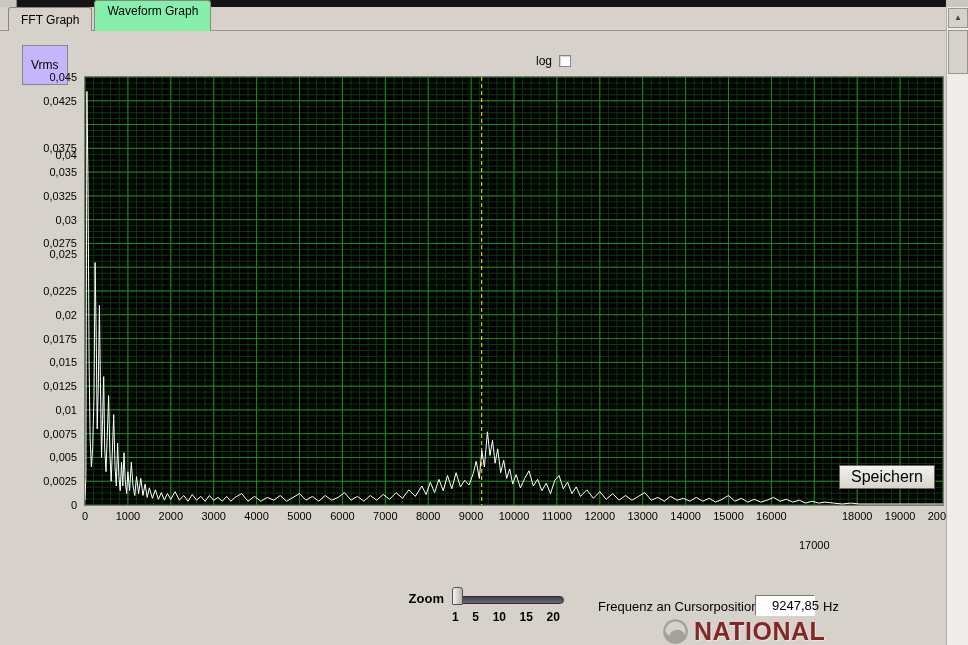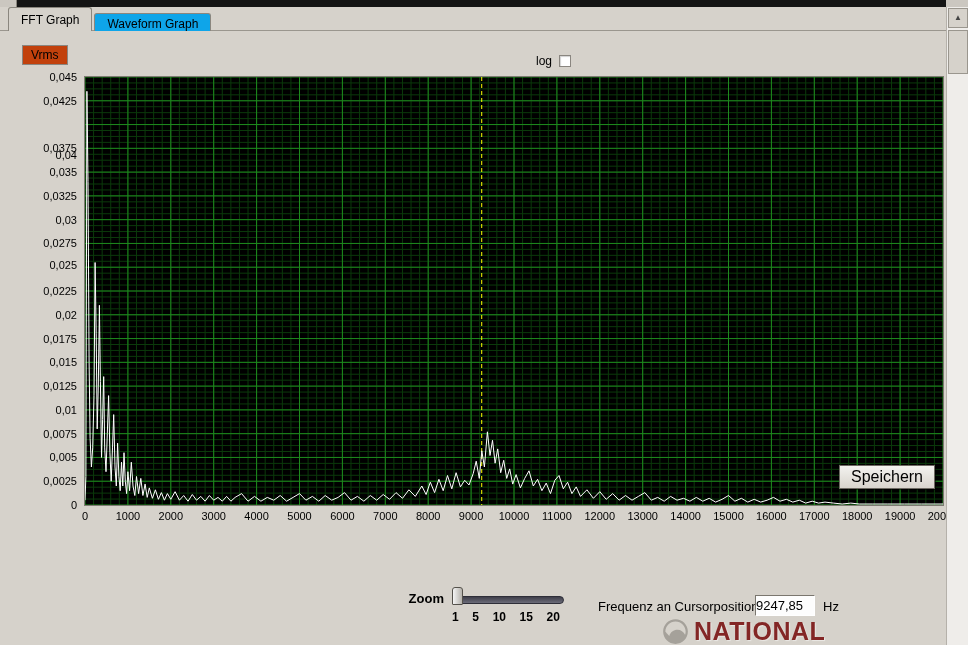--- a/index.html
+++ b/index.html
@@ -6,47 +6,47 @@
   body { font-family: "Liberation Sans", sans-serif; background:#888; }
   .screen { position:relative; width:968px; height:645px; background:#d6d2cb; overflow:hidden; font-size:12px; color:#000; }
 
   
   .top-strip { position:absolute; left:0; top:0; width:968px; height:7px; background:#141414; }
   .hscroll-stub { position:absolute; left:0; top:0; width:17px; height:7px; background:#cbc7c0; border-right:1px solid #8a867e; }
   .corner-stub { position:absolute; right:0; top:0; width:22px; height:7px; background:#cbc7c0; }
 
   
   .tabbar { position:absolute; left:8px; top:7px; height:24px; display:flex; align-items:flex-end; z-index:3; }
-  .tab { padding:3px 12px 4px; border:1px solid #8a867e; border-bottom:none; border-radius:3px 3px 0 0; background:#0ea5e9; margin-right:2px; height:18px; font-size:12px; cursor:default; white-space:nowrap; }
+  .tab { padding:3px 12px 4px; border:1px solid #8a867e; border-bottom:none; border-radius:3px 3px 0 0; background:#86efac; margin-right:2px; height:31px; font-size:12px; cursor:default; white-space:nowrap; }
   .tab.active { background:#d6d2cb; height:24px; padding-top:5px;padding-left:12px; }
   .panel-top-line { position:absolute; left:0; top:30px; width:946px; height:1px; background:#9a968e; z-index:1; }
 
   
-  .vrms-box { position:absolute; left:22px; top:45px; padding:2px 8px; background:#c2410c; border:1px solid #8a8680; font-size:12px; }
+  .vrms-box { position:absolute; left:22px; top:45px; padding:12px 8px; background:#c4b5fd; border:1px solid #8a8680; font-size:12px; }
   .log-group { position:absolute; left:536px; top:54px; display:flex; align-items:center; gap:7px; font-size:12px; }
   .checkbox { width:12px; height:12px; background:#fff; border:1px solid #8a8680; box-shadow: inset 1px 1px 1px rgba(0,0,0,.18); }
 
   .plot { position:absolute; left:84px; top:76px; width:860px; height:430px; border:1px solid #7e7a72; }
   .plot svg { position:absolute; left:0; top:0; }
   .save-btn { position:absolute; right:8px; bottom:16px; padding:2px 11px; font-size:16px; font-family:"Liberation Sans",sans-serif; background:linear-gradient(#f3f2ef,#d8d4cd); border:1px solid #6e6a63; box-shadow:1px 1px 0 rgba(0,0,0,.45); cursor:default; }
 
   .y-labels { position:absolute; left:0; top:77px; width:80px; height:428px; }
   .y-labels span { position:absolute; right:3px; transform:translateY(-50%); font-size:11px; white-space:nowrap; }
   .x-labels { position:absolute; left:85px; top:510px; width:858px; height:14px; }
   .x-labels span { position:absolute; transform:translateX(-50%); font-size:11px; white-space:nowrap; }
   .x-title { position:absolute; left:85px; top:528px; width:858px; text-align:center; font-size:12px; }
 
   
   .zoom-label { position:absolute; left:398px; top:591px; width:46px; text-align:right; font-size:13px; font-weight:bold; }
   .slider { position:absolute; left:452px; top:587px; width:114px; height:20px; }
   .slider-track { position:absolute; left:2px; top:9px; width:110px; height:8px; background:linear-gradient(#3f3f4a,#6b6b78); border:1px solid #2e2e38; border-radius:4px; }
   .slider-handle { position:absolute; left:0; top:0; width:11px; height:18px; background:linear-gradient(to right,#f5f5f5,#b5b2ac); border:1px solid #55524c; border-radius:3px 3px 1px 1px; }
   .zoom-ticks { position:absolute; left:452px; top:610px; width:108px; display:flex; justify-content:space-between; font-size:12px; font-weight:bold; }
   .cursor-label { position:absolute; left:598px; top:599px; font-size:13px; }
-  .value-box { position:absolute; left:755px; top:595px; width:60px; height:21px; line-height:19px; background:#fdfdfd; border:1px solid #7a766e; border-bottom-color:#fff; border-right-color:#fff; padding-left:0; font-size:13px; }
+  .value-box { position:absolute; left:755px; top:595px; width:60px; height:21px; line-height:19px; background:#fdfdfd; border:1px solid #7a766e; border-bottom-color:#fff; border-right-color:#fff; padding-left:16px; font-size:13px; }
   .hz-label { position:absolute; left:823px; top:599px; font-size:13px; }
 
   
   .watermark { position:absolute; left:662px; top:617px; display:flex; align-items:center; gap:5px; color:#7f1d1d; opacity:.95; }
   .watermark .brand { font-size:25px; font-weight:bold; letter-spacing:.5px; text-shadow:1px 1px 1px rgba(255,255,255,.55); }
 
   
   .vscroll { position:absolute; right:0; top:7px; width:22px; height:638px; background:#efedea; border-left:1px solid #b5b1aa; }
   .vs-btn { position:absolute; left:1px; top:1px; width:20px; height:20px; background:#d6d2cb; border:1px solid #9a968e; font-size:8px; color:#444; text-align:center; line-height:18px; }
   .vs-thumb { position:absolute; left:1px; top:23px; width:20px; height:44px; background:#d6d2cb; border:1px solid #9a968e; }
@@ -75,21 +75,21 @@
 
   <div class="y-labels" id="y-labels">
       <span style="top: 0px;">0,045</span>
       <span style="top: 23.7778px;">0,0425</span>
       <span style="top: 47.5556px; margin-top: 30px;">0,04</span>
       <span style="top: 71.3333px;">0,0375</span>
       <span style="top: 95.1111px;">0,035</span>
       <span style="top: 118.889px;">0,0325</span>
       <span style="top: 142.667px;">0,03</span>
       <span style="top: 166.444px;">0,0275</span>
-      <span style="top: 188px;">0,025</span>
+      <span style="top: 177px;">0,025</span>
       <span style="top: 214px;">0,0225</span>
       <span style="top: 237.778px;">0,02</span>
       <span style="top: 261.556px;">0,0175</span>
       <span style="top: 285.333px;">0,015</span>
       <span style="top: 309.111px;">0,0125</span>
       <span style="top: 332.889px;">0,01</span>
       <span style="top: 356.667px;">0,0075</span>
       <span style="top: 380.444px;">0,005</span>
       <span style="top: 404.222px;">0,0025</span>
       <span style="top: 428px;">0</span>
@@ -328,21 +328,21 @@
       <span style="left: 300.3px;">7000</span>
       <span style="left: 343.2px;">8000</span>
       <span style="left: 386.1px;">9000</span>
       <span style="left: 429px;">10000</span>
       <span style="left: 471.9px;">11000</span>
       <span style="left: 514.8px;">12000</span>
       <span style="left: 557.7px;">13000</span>
       <span style="left: 600.6px;">14000</span>
       <span style="left: 643.5px;">15000</span>
       <span style="left: 686.4px;">16000</span>
-      <span style="left: 729.3px;">17000</span>
+      <span style="left: 729.3px; margin-top: 29px;">17000</span>
       <span style="left: 772.2px;">18000</span>
       <span style="left: 815.1px;">19000</span>
       <span style="left: 858px;">20000</span>
     </div>
 
   <div class="zoom-label">Zoom</div>
   <div class="slider">
     <div class="slider-track"></div>
     <div class="slider-handle"></div>
   </div>

